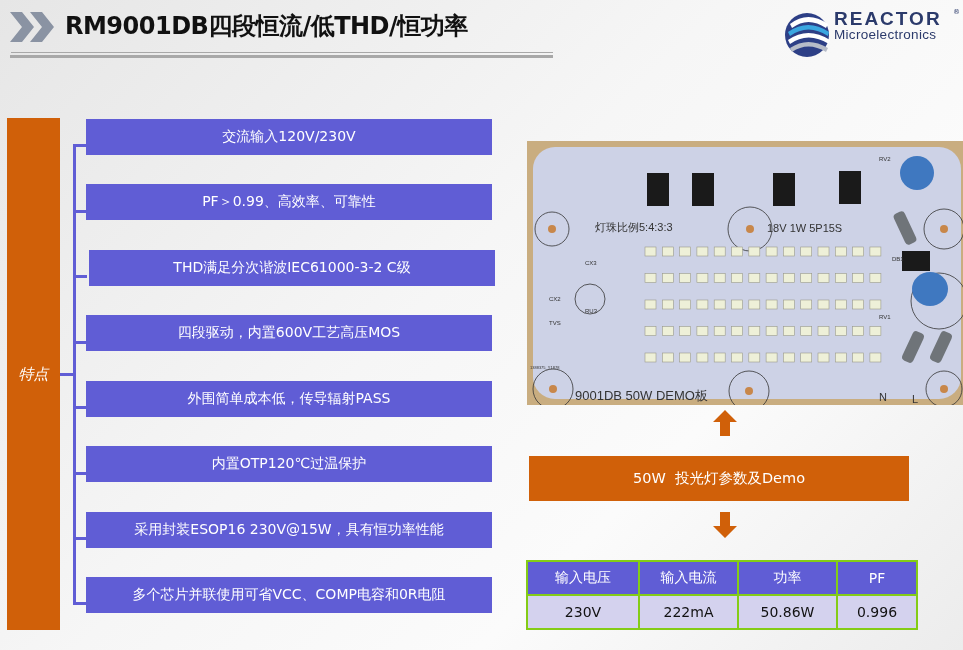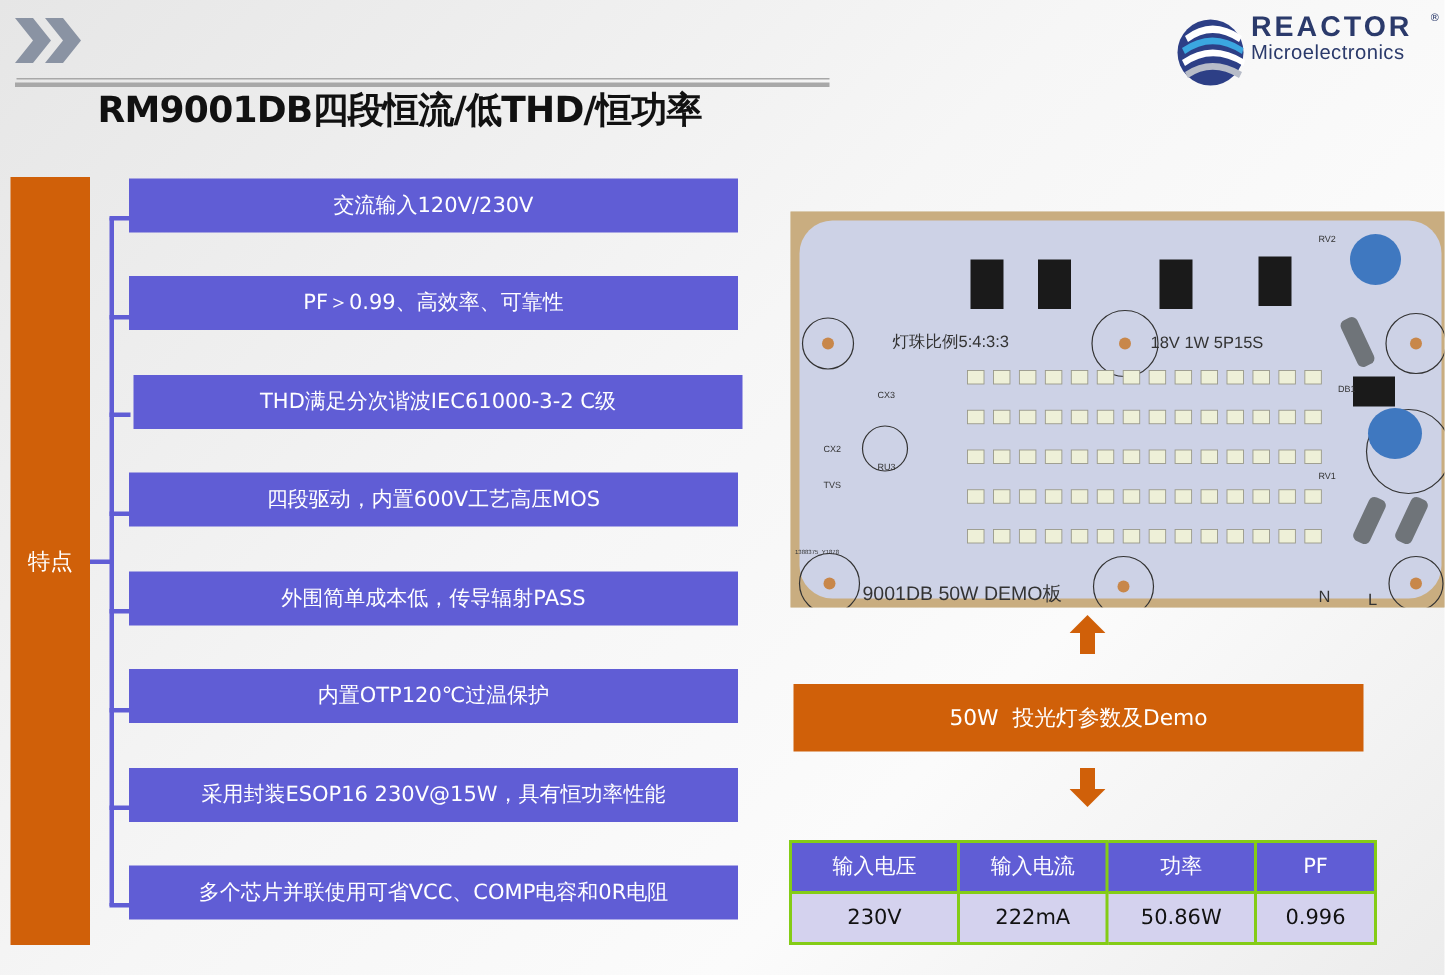--- a/index.html
+++ b/index.html
@@ -5,33 +5,33 @@
   html, body { margin:0; padding:0; }
   body {
     width:963px; height:650px; overflow:hidden; position:relative;
     background: linear-gradient(135deg, #e6e6e6 0%, #f6f6f6 45%, #fbfbfb 70%, #ececec 100%);
     font-family: "DejaVu Sans", "Liberation Sans", sans-serif;
   }
   .abs { position:absolute; }
   
   .chevrons { left:10px; top:12px; width:46px; height:30px; }
   .title { left:65px; top:10px; font-size:24px; font-weight:bold; color:#111; letter-spacing:-0.5px;
-           font-family: "DejaVu Sans", sans-serif; white-space:nowrap;margin-top:47px; }
+           font-family: "DejaVu Sans", sans-serif; white-space:nowrap; }
   .hr1 { left:11px; top:52px; width:542px; height:1px; background:#a8a8a8; }
   .hr2 { left:10px; top:55px; width:543px; height:3px; background:#a8a8a8; }
   
   .logo { left:782px; top:6px; width:180px; height:60px; }
   .logo-mark { left:0; top:2px; width:50px; height:50px; }
   .logo-en { left:52px; top:2px; font-family:"Liberation Sans", sans-serif; font-weight:bold; font-size:19px; color:#2b3a6b; letter-spacing:2px; }
   .logo-reg { left:171px; top:2px; font-size:7px; color:#2b3a6b; }
   .logo-sub { left:52px; top:21px; font-family:"Liberation Sans", sans-serif; font-size:13.5px; color:#2b3a6b; letter-spacing:0.3px; }
   .logo-cn { left:52px; top:36px; font-size:16px; color:#1a1a1a; letter-spacing:9px; }
   
   .feat-label { left:7px; top:118px; width:53px; height:512px; background:#d06009;
-                color:#fff; font-size:15px; display:flex; align-items:center; justify-content:center; }
+                color:#fff; font-size:15px; display:flex; align-items:center; justify-content:center;font-style:italic; }
   .bracket-v { left:73px; top:145px; width:3px; height:459px; background:#605dd5; }
   .bracket-h-main { left:60px; top:373px; width:16px; height:3px; background:#605dd5; }
   .tick { position:absolute; left:73px; height:3px; width:14px; background:#605dd5; }
   .feat-box { position:absolute; left:86px; width:406px; height:36px; background:#605dd5; color:#fff;
               font-size:14px; display:flex; align-items:center; justify-content:center; white-space:nowrap; }
   
   .photo { left:527px; top:141px; width:460px; height:264px; overflow:hidden; background:#c5a97b; }
   .arrow { position:absolute; width:24px; height:26px; }
   .banner { left:529px; top:456px; width:380px; height:45px; background:#d06009; color:#fff; font-size:14.5px;
             display:flex; align-items:center; justify-content:center; white-space:pre; }

